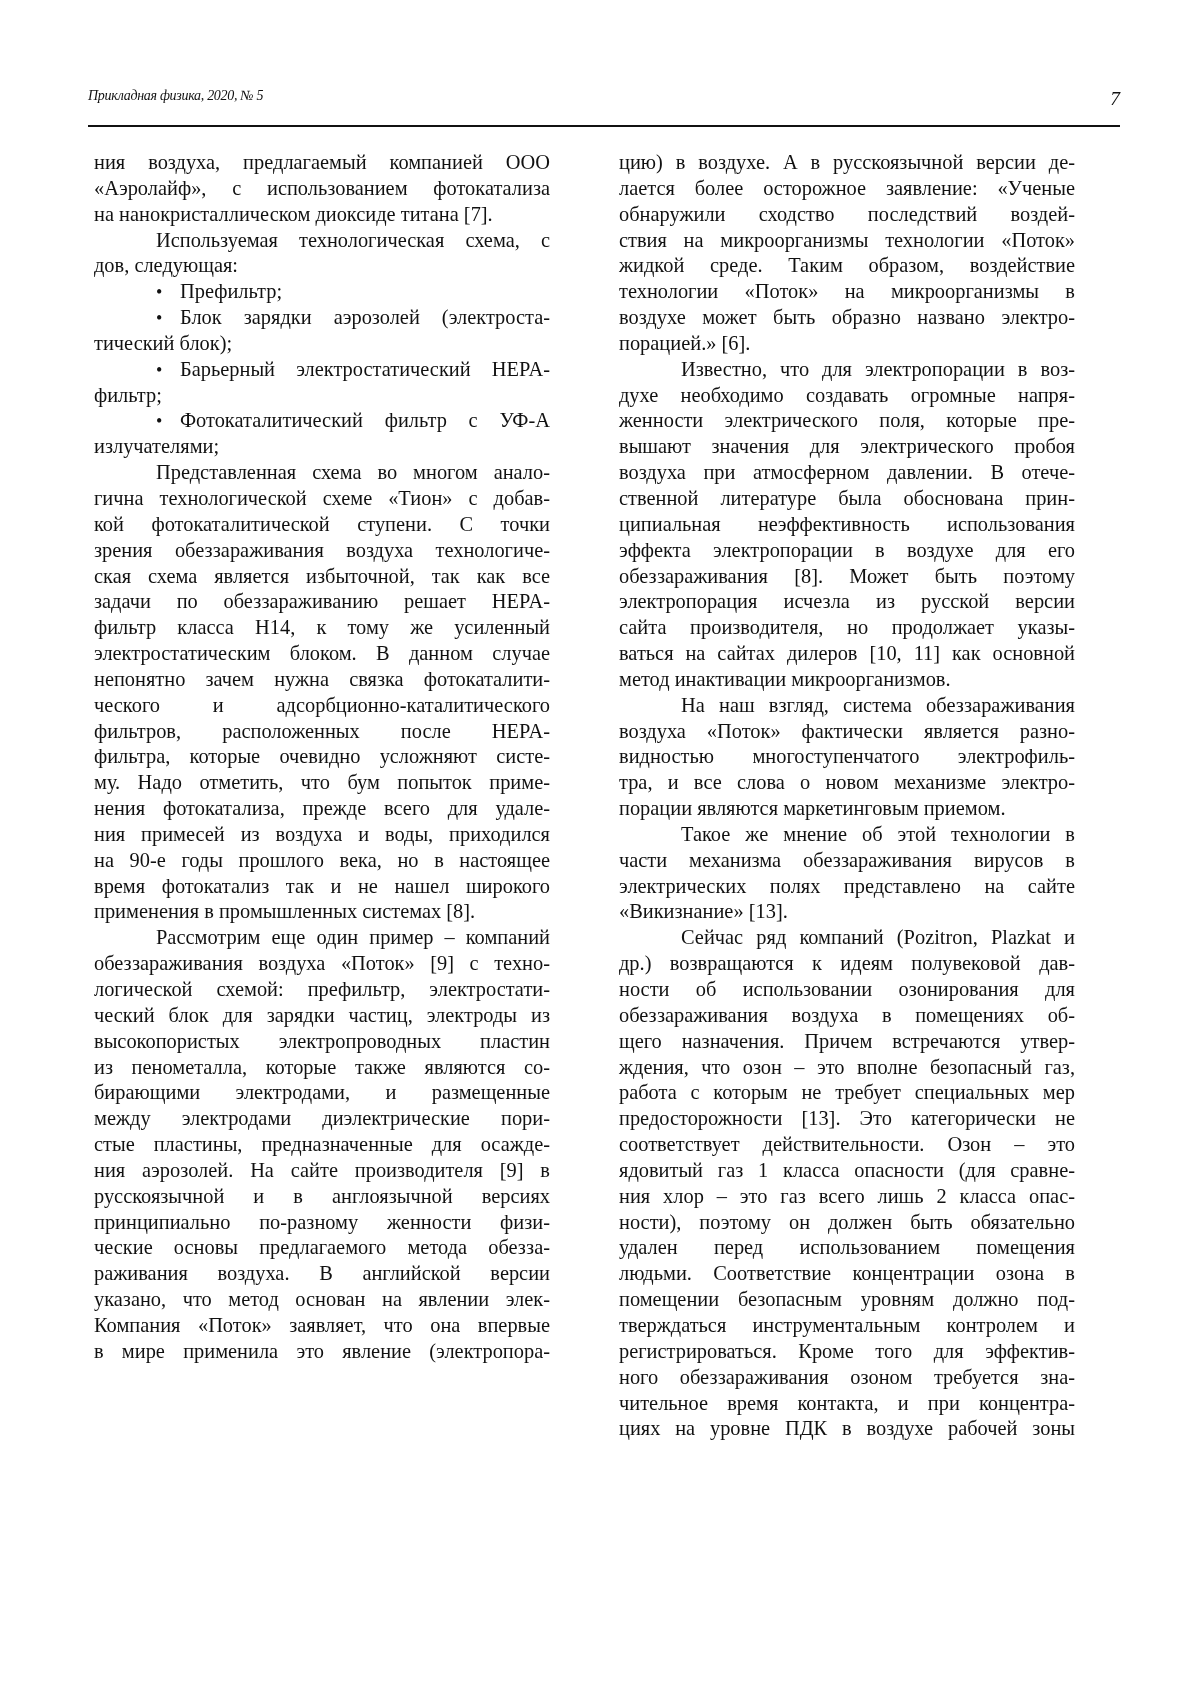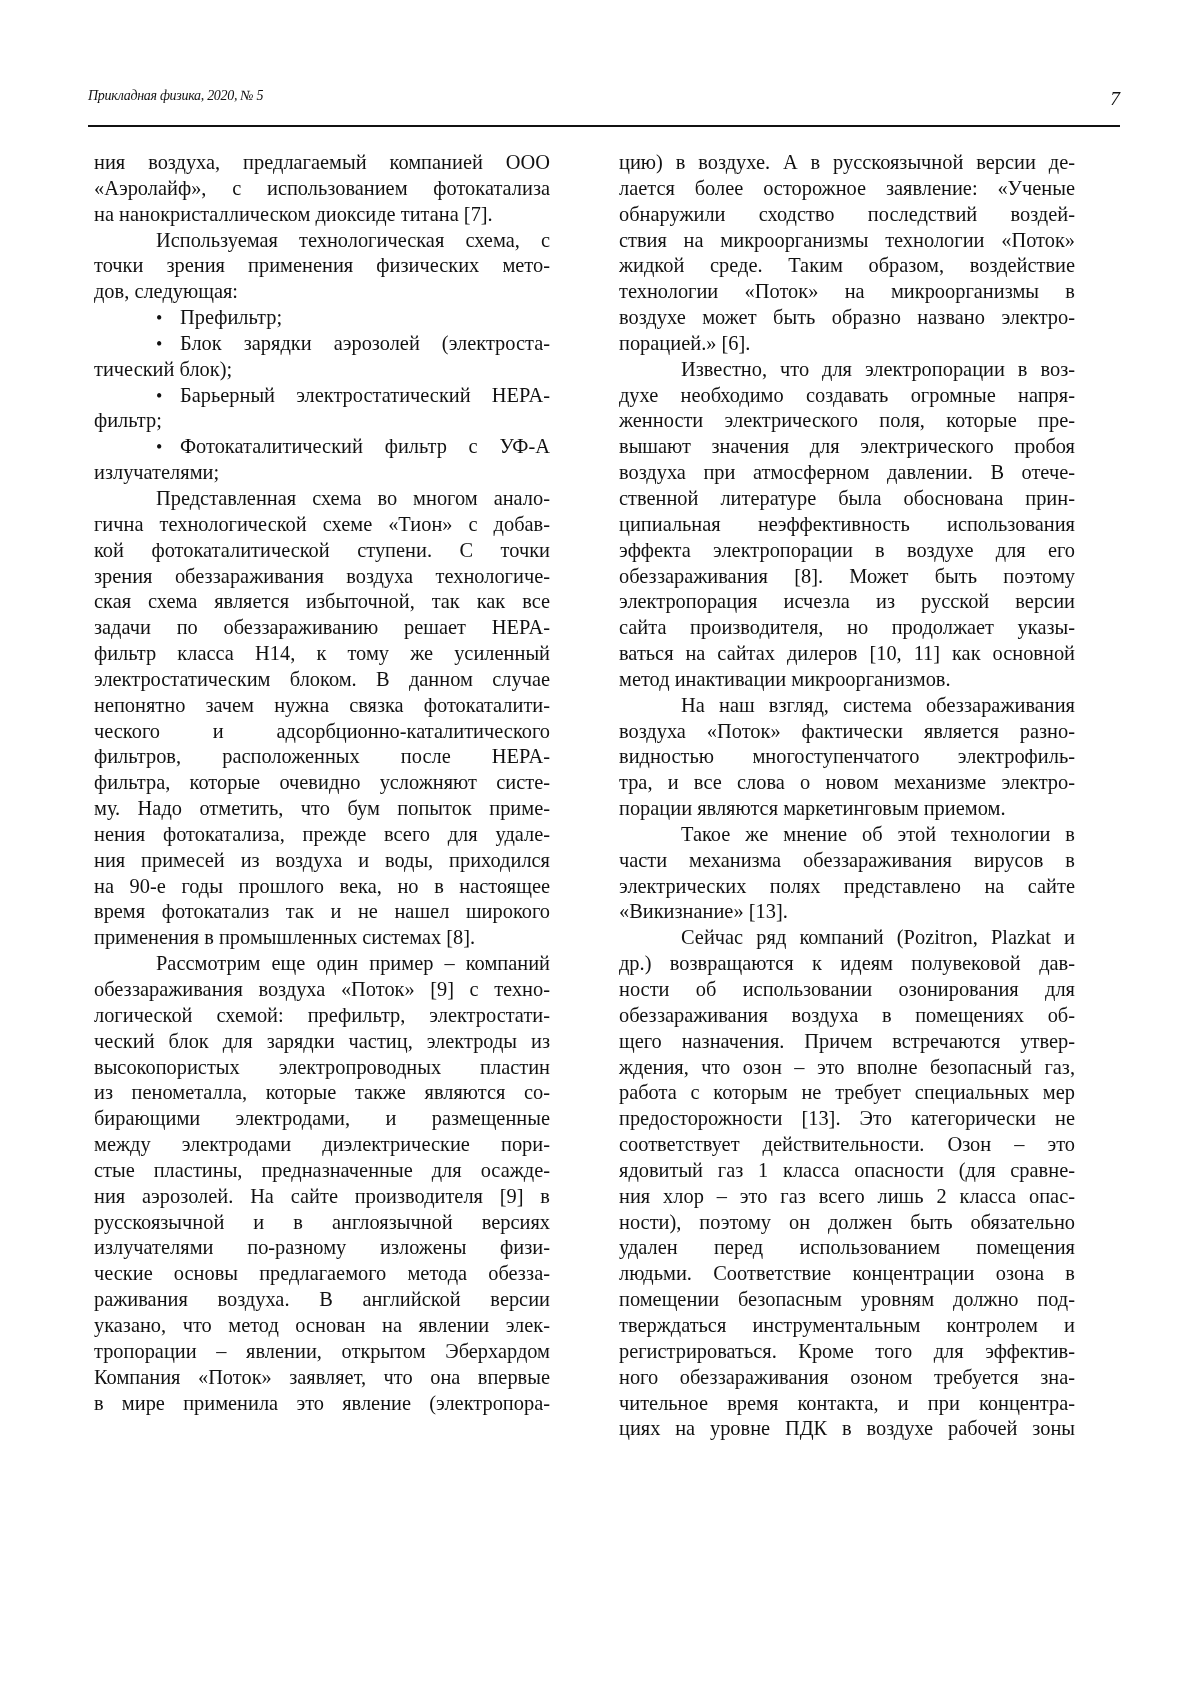--- a/index.html
+++ b/index.html
@@ -26,21 +26,20 @@
   <span class="header-title">Прикладная физика, 2020, № 5</span>
   <span class="header-page">7</span>
 </div>
 <div class="header-rule"></div>
 
 <div class="col col-left" id="col-left">
     <div class="line"><span>ния воздуха, предлагаемый компанией ООО</span></div>
     <div class="line"><span>«Аэролайф», с использованием фотокатализа</span></div>
     <div class="line last"><span>на нанокристаллическом диоксиде титана [7].</span></div>
     <div class="line indent"><span>Используемая технологическая схема, с</span></div>
-    <div class="line"><span>точки зрения применения физических мето-</span></div>
     <div class="line last"><span>дов, следующая:</span></div>
     <div class="line bullet-first"><span class="bullet">•</span><span>Префильтр;</span></div>
     <div class="line bullet-first"><span class="bullet">•</span><span>Блок зарядки аэрозолей (электроста-</span></div>
     <div class="line last"><span>тический блок);</span></div>
     <div class="line bullet-first"><span class="bullet">•</span><span>Барьерный электростатический HEPA-</span></div>
     <div class="line last"><span>фильтр;</span></div>
     <div class="line bullet-first"><span class="bullet">•</span><span>Фотокаталитический фильтр с УФ-А</span></div>
     <div class="line last"><span>излучателями;</span></div>
     <div class="line indent"><span>Представленная схема во многом анало-</span></div>
     <div class="line"><span>гична технологической схеме «Тион» с добав-</span></div>
@@ -64,25 +63,24 @@
     <div class="line"><span>обеззараживания воздуха «Поток» [9] с техно-</span></div>
     <div class="line"><span>логической схемой: префильтр, электростати-</span></div>
     <div class="line"><span>ческий блок для зарядки частиц, электроды из</span></div>
     <div class="line"><span>высокопористых электропроводных пластин</span></div>
     <div class="line"><span>из пенометалла, которые также являются со-</span></div>
     <div class="line"><span>бирающими электродами, и размещенные</span></div>
     <div class="line"><span>между электродами диэлектрические пори-</span></div>
     <div class="line"><span>стые пластины, предназначенные для осажде-</span></div>
     <div class="line"><span>ния аэрозолей. На сайте производителя [9] в</span></div>
     <div class="line"><span>русскоязычной и в англоязычной версиях</span></div>
-    <div class="line"><span>излучателями по-разному изложены физи-</span></div>
+    <div class="line"><span>принципиально по-разному женности физи-</span></div>
     <div class="line"><span>ческие основы предлагаемого метода обезза-</span></div>
     <div class="line"><span>раживания воздуха. В английской версии</span></div>
     <div class="line"><span>указано, что метод основан на явлении элек-</span></div>
-    <div class="line"><span>тропорации – явлении, открытом Эберхардом</span></div>
     <div class="line"><span>Компания «Поток» заявляет, что она впервые</span></div>
     <div class="line"><span>в мире применила это явление (электропора-</span></div>
   </div>
 <div class="col col-right" id="col-right">
     <div class="line"><span>цию) в воздухе. А в русскоязычной версии де-</span></div>
     <div class="line"><span>лается более осторожное заявление: «Ученые</span></div>
     <div class="line"><span>обнаружили сходство последствий воздей-</span></div>
     <div class="line"><span>ствия на микроорганизмы технологии «Поток»</span></div>
     <div class="line"><span>жидкой среде. Таким образом, воздействие</span></div>
     <div class="line"><span>технологии «Поток» на микроорганизмы в</span></div>

